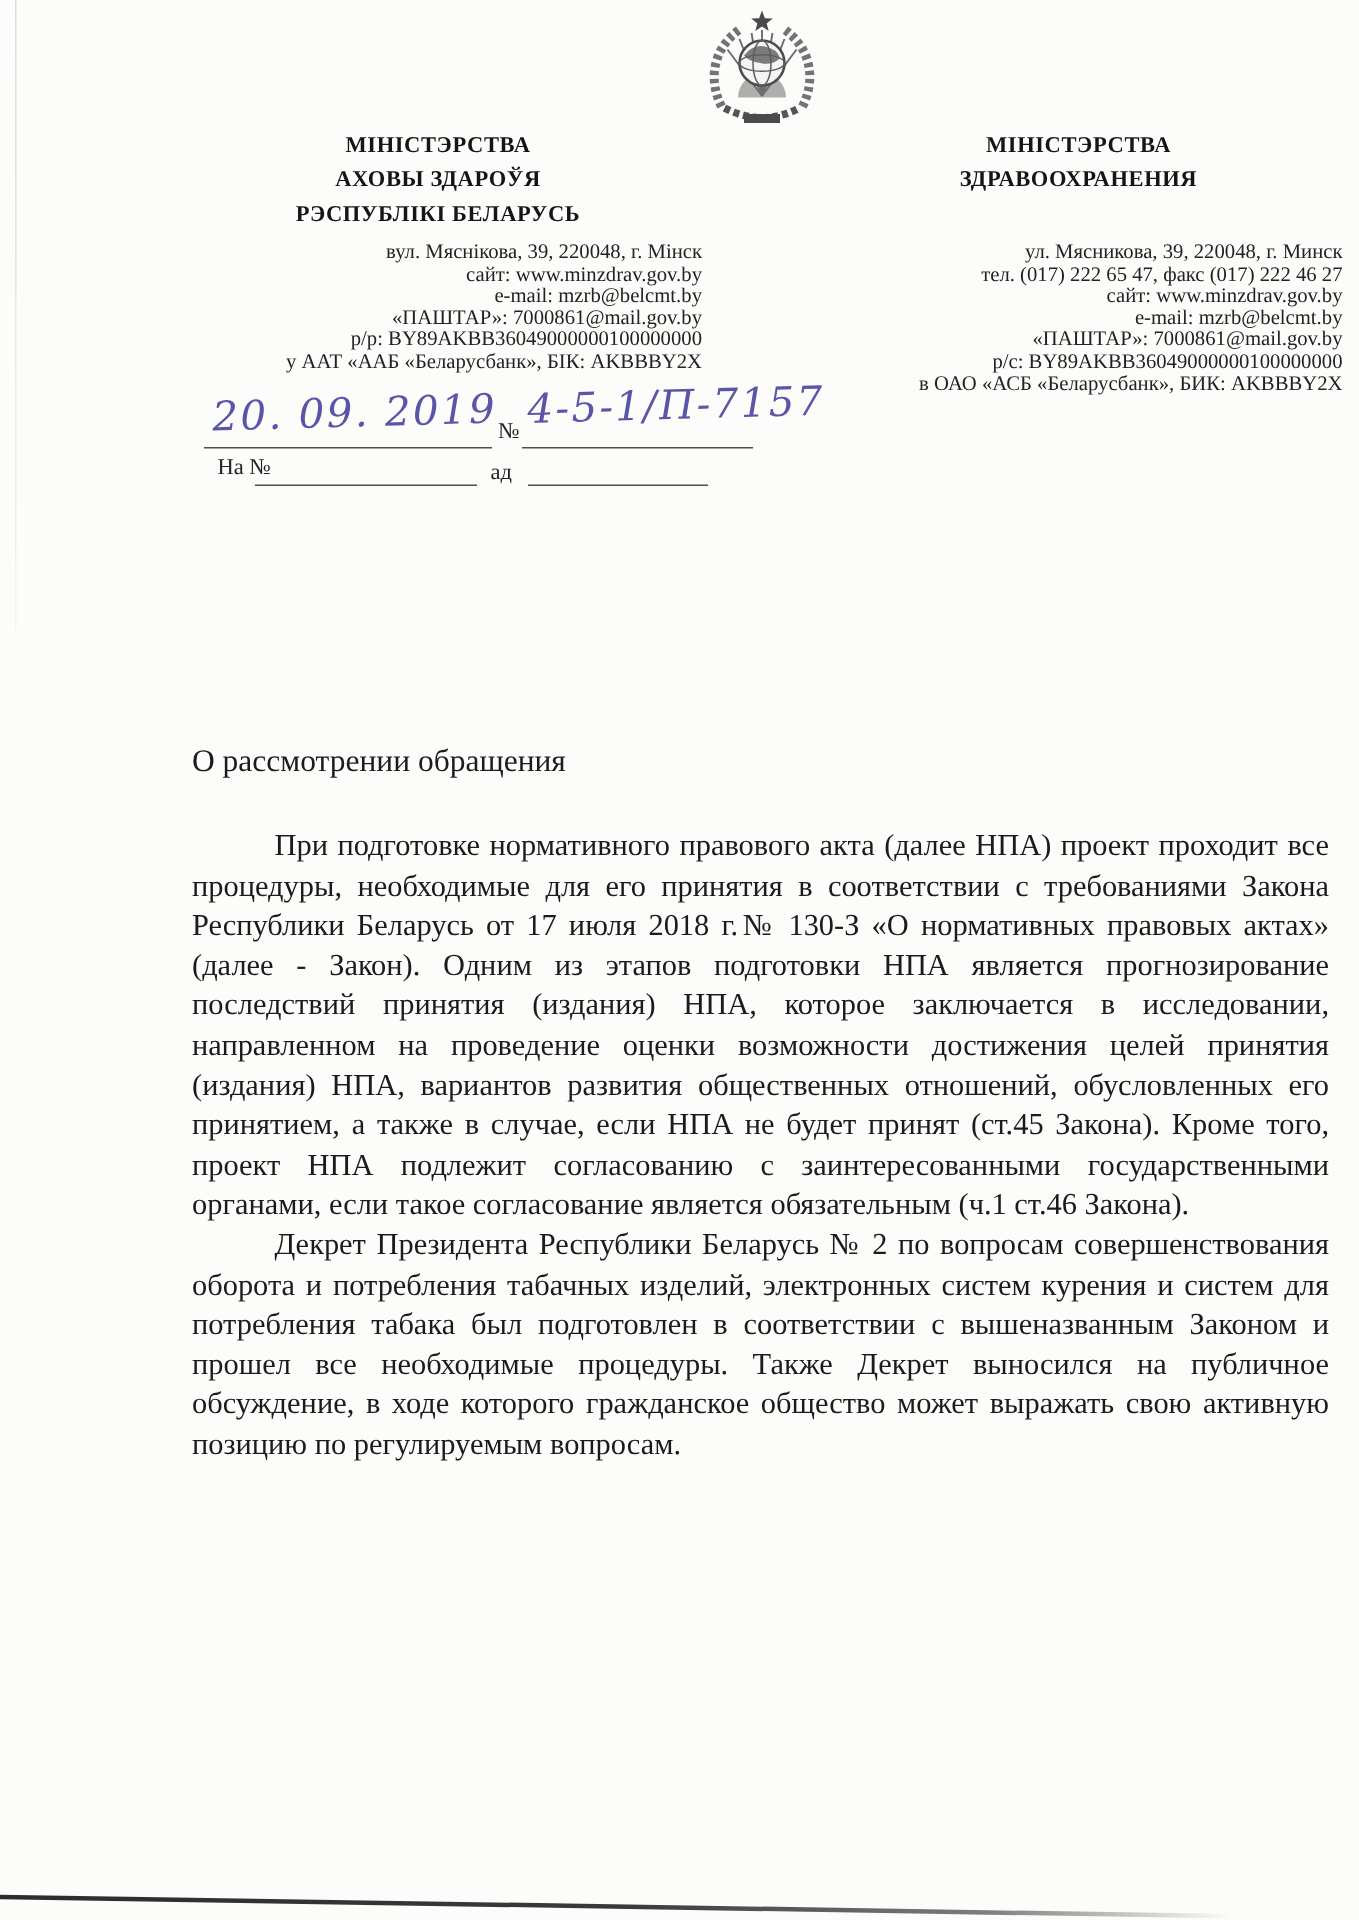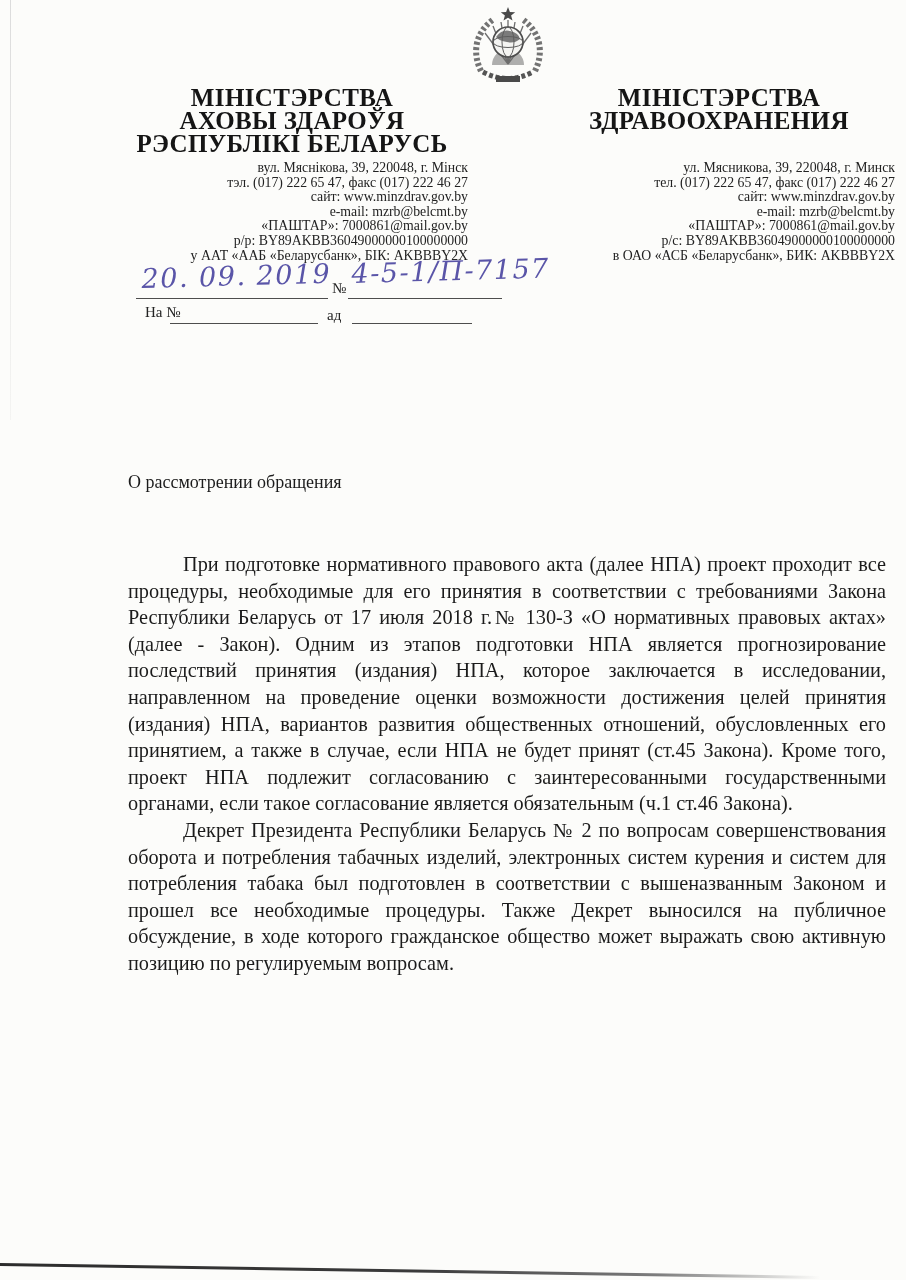--- a/index.html
+++ b/index.html
@@ -5,21 +5,21 @@
   html,body{margin:0;padding:0;background:#8a8a8a;}
   .page{
     position:relative;width:906px;height:1280px;background:#fcfcfa;
     overflow:hidden;margin:0 auto;
     font-family:"Liberation Serif","DejaVu Serif",serif;color:#1d1d1d;
   }
   .scan-edge-left{position:absolute;left:10px;top:0;width:1px;height:420px;
     background:linear-gradient(#dcdcdc,#f4f4f2);}
   .emblem{position:absolute;left:466px;top:6px;width:84px;height:80px;}
   .col-title{position:absolute;top:86px;width:352px;text-align:center;
-    font-weight:bold;font-size:25px;line-height:23px;color:#151515;letter-spacing:.4px;}
+    font-weight:bold;font-size:15px;line-height:23px;color:#151515;letter-spacing:.4px;}
   .col-title-left{left:116px;}
   .col-title-right{left:543px;}
   .contacts{position:absolute;top:161px;width:352px;text-align:right;
     font-size:13.8px;line-height:14.6px;color:#222;}
   .contacts-left{left:116px;}
   .contacts-right{left:543px;}
   .contacts div{white-space:nowrap;}
   .handwriting{
     position:absolute;font-family:"DejaVu Serif","Liberation Serif",serif;
     font-style:italic;color:#5a55a8;letter-spacing:1.5px;
@@ -29,21 +29,21 @@
   .hw-number{left:352px;top:258px;font-size:27px;}
   .ref-label{position:absolute;font-size:15px;color:#232323;}
   .lbl-no{left:332px;top:280px;}
   .lbl-na{left:145px;top:304px;}
   .lbl-ad{left:327px;top:307px;}
   .ref-rule{position:absolute;height:1px;background:#4d4d4d;}
   .rule-date{left:136px;top:298px;width:192px;}
   .rule-number{left:348px;top:298px;width:154px;}
   .rule-na{left:170px;top:323px;width:148px;}
   .rule-ad{left:352px;top:323px;width:120px;}
-  .subject{position:absolute;left:128px;top:472px;font-size:18px;color:#1c1c1c;}
+  .subject{position:absolute;left:128px;top:495px;font-size:21px;color:#1c1c1c;}
   .body-text{
     position:absolute;left:128px;top:551px;width:758px;
     font-size:20.3px;line-height:26.6px;text-align:justify;color:#1b1b1b;
   }
   .body-text p{margin:0;text-indent:55px;}
   .scan-bottom-line{
     position:absolute;left:-6px;top:1263px;width:852px;height:2.6px;
     background:linear-gradient(to right,#2c2c2c 0%,#3a3a3a 50%,#7d7d7d 78%,rgba(190,190,190,0) 97%);
     transform:rotate(0.9deg);transform-origin:left center;
   }
@@ -82,21 +82,20 @@
     <div>АХОВЫ ЗДАРОЎЯ</div>
     <div>РЭСПУБЛІКІ БЕЛАРУСЬ</div>
   </div>
   <div class="col-title col-title-right">
     <div>МІНІСТЭРСТВА</div>
     <div>ЗДРАВООХРАНЕНИЯ</div>
   </div>
 
   <div class="contacts contacts-left">
     <div>вул. Мяснікова, 39, 220048, г. Мінск</div>
-    <div>тэл. (017) 222 65 47, факс (017) 222 46 27</div>
     <div>сайт: www.minzdrav.gov.by</div>
     <div>e-mail: mzrb@belcmt.by</div>
     <div>«ПАШТАР»: 7000861@mail.gov.by</div>
     <div>р/р: BY89AKBB36049000000100000000</div>
     <div>у ААТ «ААБ «Беларусбанк», БІК: AKBBBY2X</div>
   </div>
   <div class="contacts contacts-right">
     <div>ул. Мясникова, 39, 220048, г. Минск</div>
     <div>тел. (017) 222 65 47, факс (017) 222 46 27</div>
     <div>сайт: www.minzdrav.gov.by</div>

